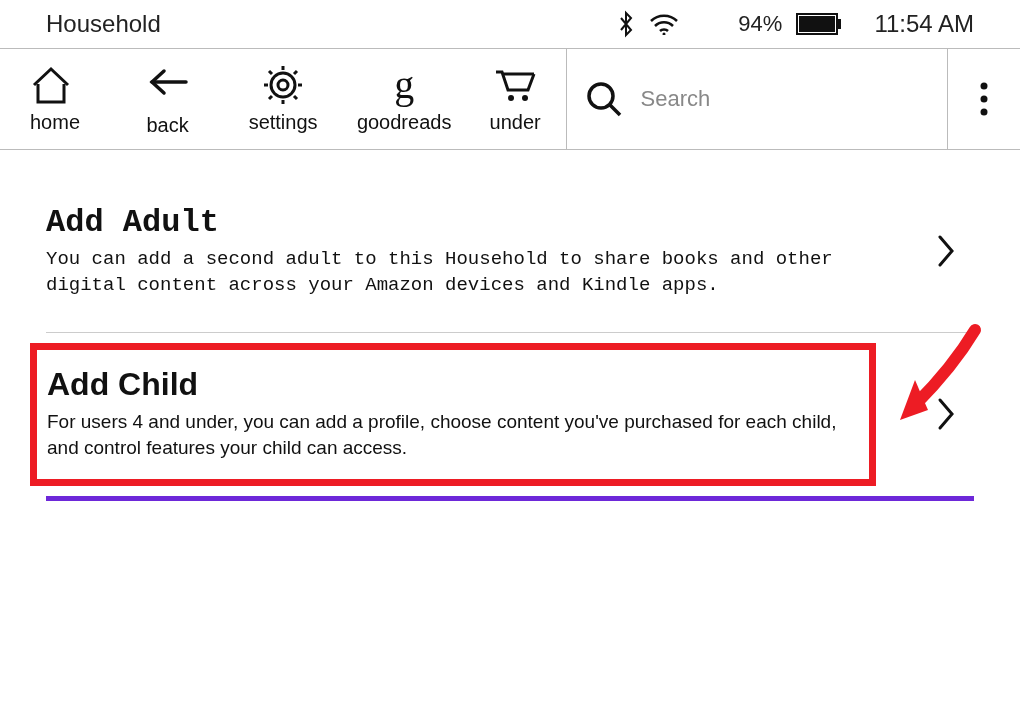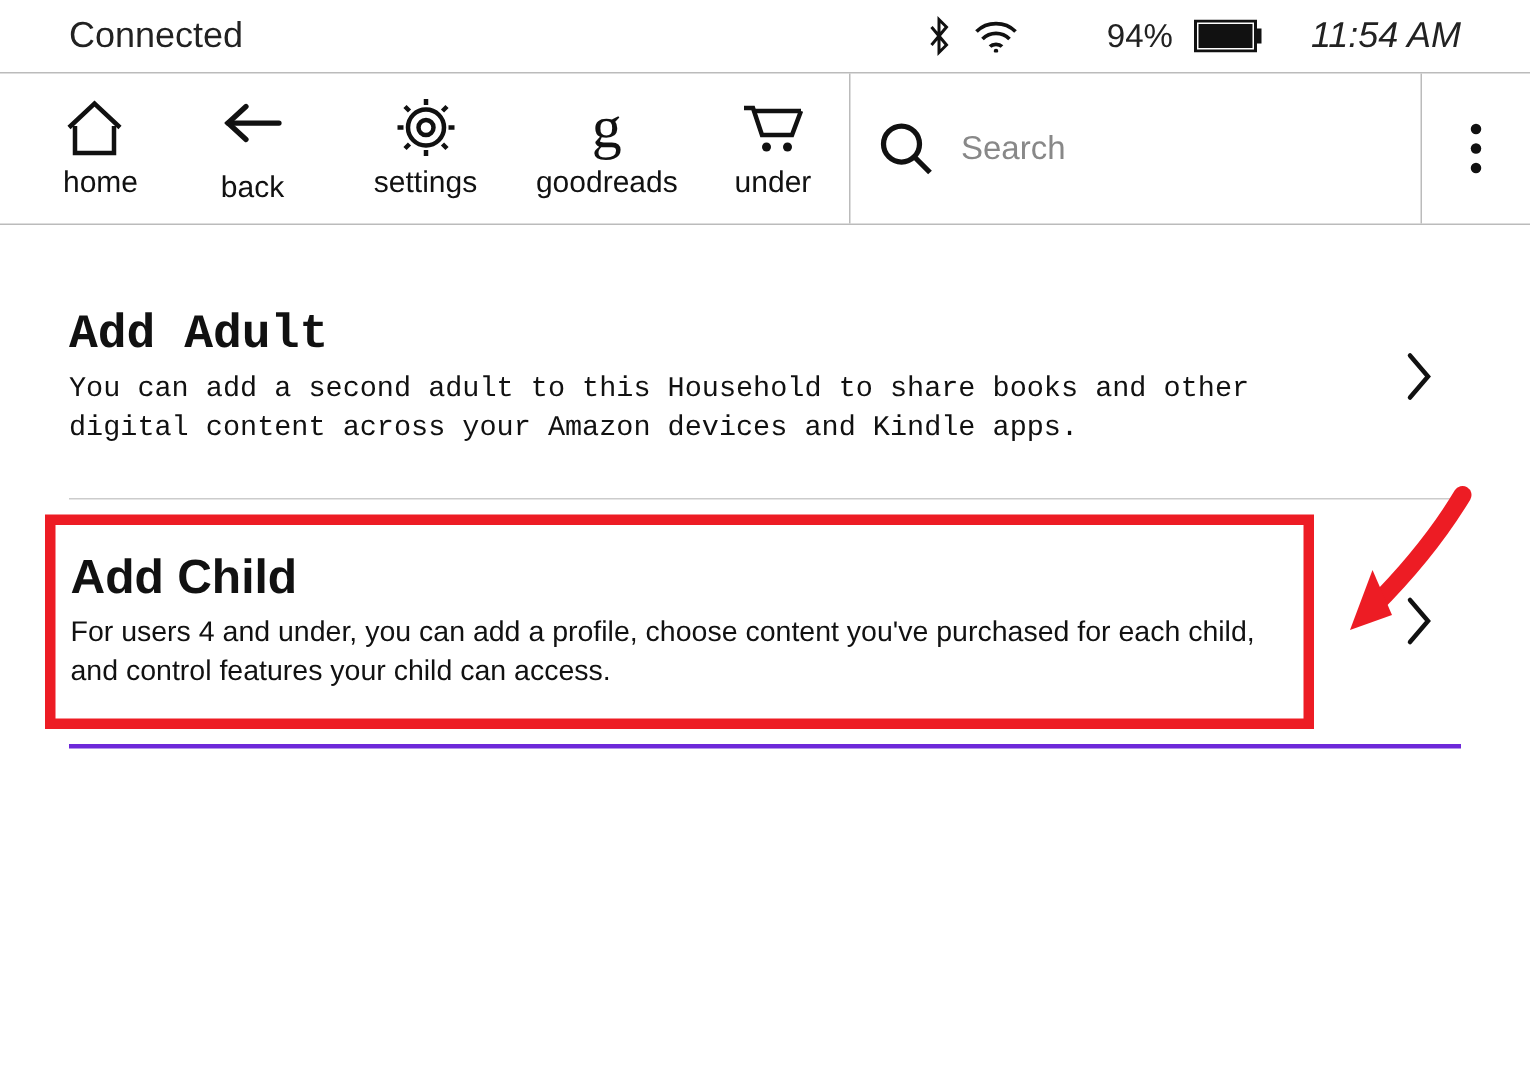--- a/index.html
+++ b/index.html
@@ -19,21 +19,21 @@
     padding: 10px 46px 10px 46px;
     font-size: 24px;
     color: #222;
   }
   .status-right {
     display: flex;
     align-items: center;
     gap: 14px;
   }
   .status-right .battery-pct { font-size: 22px; margin-left: 45px; }
-  .status-right .time { margin-left: 18px; font-size: 24px; font-style: italic; }
+  .status-right .time { margin-left: 18px; font-size: 24px; }
   .toolbar {
     display: flex;
     align-items: stretch;
     border-top: 1px solid #bbb;
     border-bottom: 1px solid #bbb;
     height: 102px;
   }
   .tool-col {
     display: flex;
     flex-direction: column;
@@ -71,21 +71,21 @@
   .content { padding: 0 46px 0 46px; }
   .option {
     padding: 40px 10px 34px 0;
     border-bottom: 1px solid #ccc;
     display: flex;
     align-items: center;
     gap: 30px;
     position: relative;
     cursor: pointer;
   }
-  .option:last-child { border-bottom: 3px solid #6d28d9; gap: 40px; }
+  .option:last-child { border-bottom: 5px solid #6d28d9; gap: 40px; }
   .option-text { flex: 1; }
   .option h2 { font-size: 32px; font-weight: 700; margin-bottom: 6px; }
   .option p { font-size: 19px; line-height: 1.35; color: #111; }
   .chevron { font-size: 36px; color: #111; padding: 0 8px 0 20px; font-weight: 300; }
   .highlight-box {
     border: 7px solid #ed1c24;
     padding: 16px 10px 18px 10px;
     margin-left: -16px;
   }
   .arrow-annot {
@@ -95,21 +95,21 @@
     pointer-events: none;
   }
   .first-option { padding-top: 54px; font-family: Liberation Mono, monospace; }
   
   svg { display:block; }
 </style>
 </head>
 <body>
 
 <div class="status-bar">
-  <span>Connected</span>
+  <span>Household</span>
   <div class="status-right">
     <span>
       <svg width="18" height="28" viewBox="0 0 18 28" stroke="#111" stroke-width="2" fill="none">
         <path d="M4 8 L14 20 L9 25 L9 3 L14 8 L4 20"></path>
       </svg>
     </span>
     <span>
       <svg width="30" height="22" viewBox="0 0 30 22" stroke="#111" stroke-width="2.5" fill="none">
         <path d="M2 8 C9 1 21 1 28 8"></path>
         <path d="M6 13 C11 8 19 8 24 13"></path>
@@ -123,21 +123,21 @@
         <rect x="1" y="1" width="40" height="20" stroke="#111" stroke-width="2" fill="none"></rect>
         <rect x="3" y="3" width="36" height="16" fill="#111"></rect>
         <rect x="42" y="6" width="3" height="10" fill="#111"></rect>
       </svg>
     </span>
     <span class="time">11:54 AM</span>
   </div>
 </div>
 
 <div class="toolbar">
-  <div class="tool-col" style="width:120px; padding-left:42px; align-items:flex-start;text-align:right;">
+  <div class="tool-col" style="width:120px; padding-left:30px; align-items:flex-start;text-align:right;">
     <span class="icon">
       <svg width="42" height="40" viewBox="0 0 42 40" stroke="#111" stroke-width="3" fill="none">
         <path d="M4 20 L21 4 L38 20"></path>
         <path d="M8 19 L8 37 L34 37 L34 19"></path>
       </svg>
     </span>
     <span class="label">home</span>
   </div>
   <div class="tool-col" style="width:120px;gap:12px;">
     <span class="icon">

